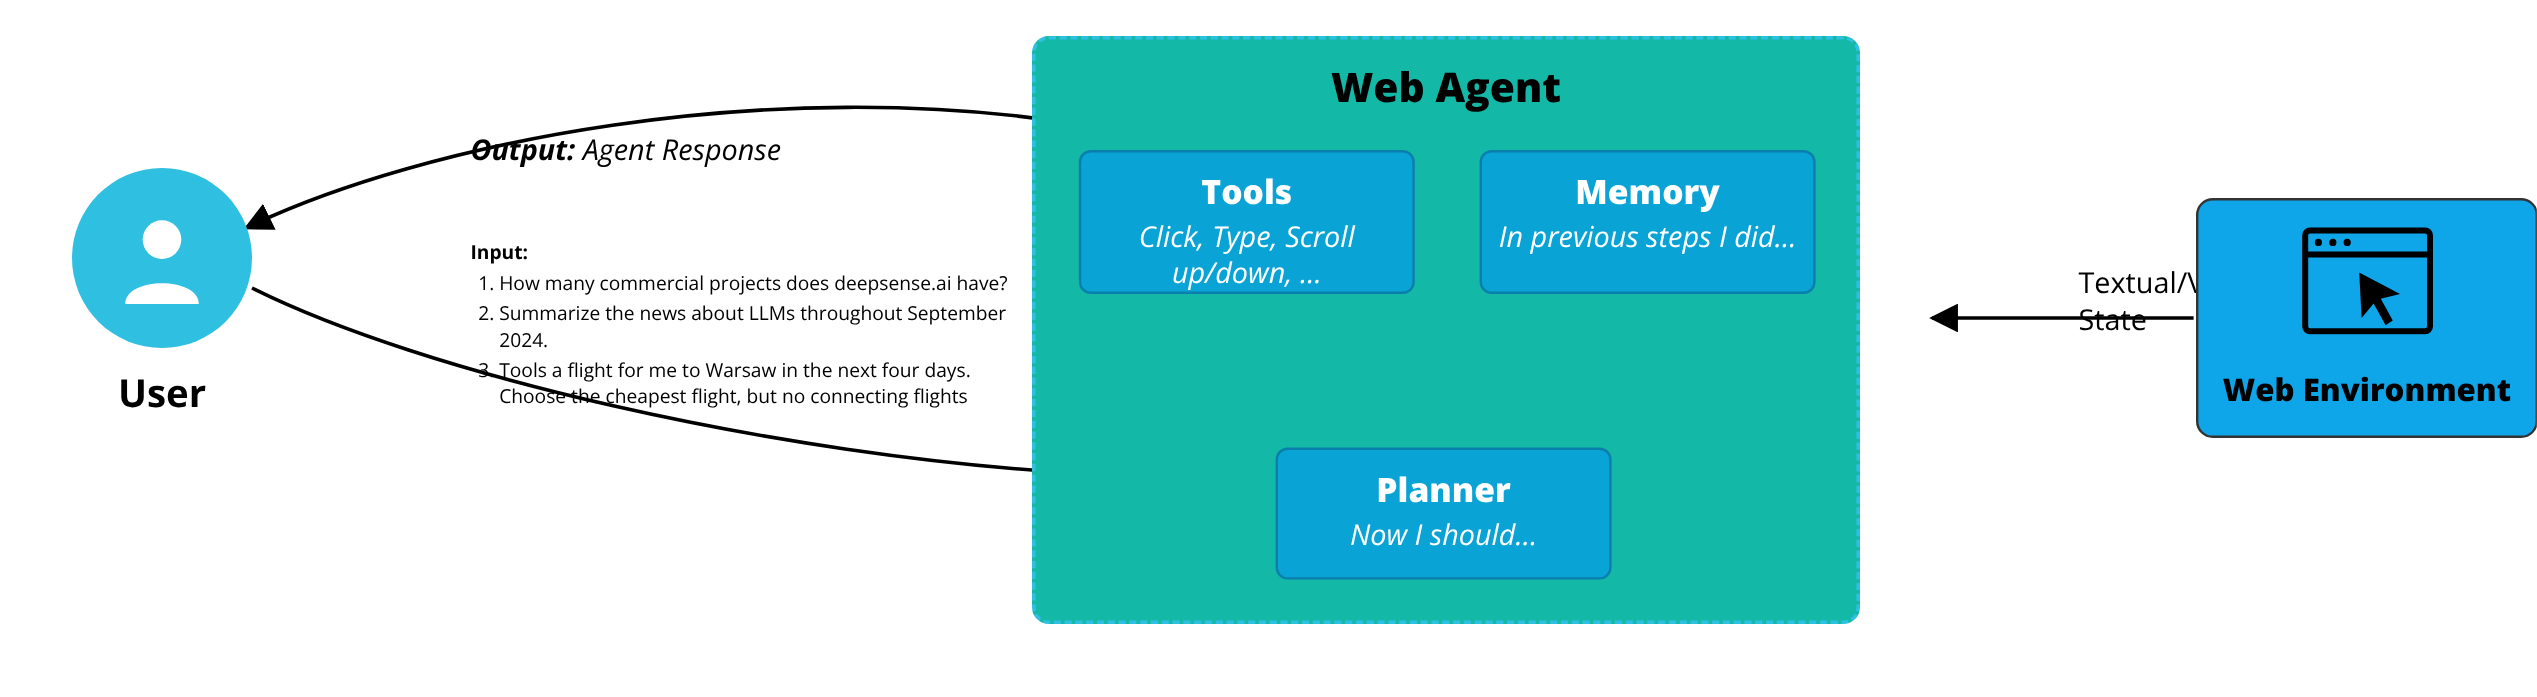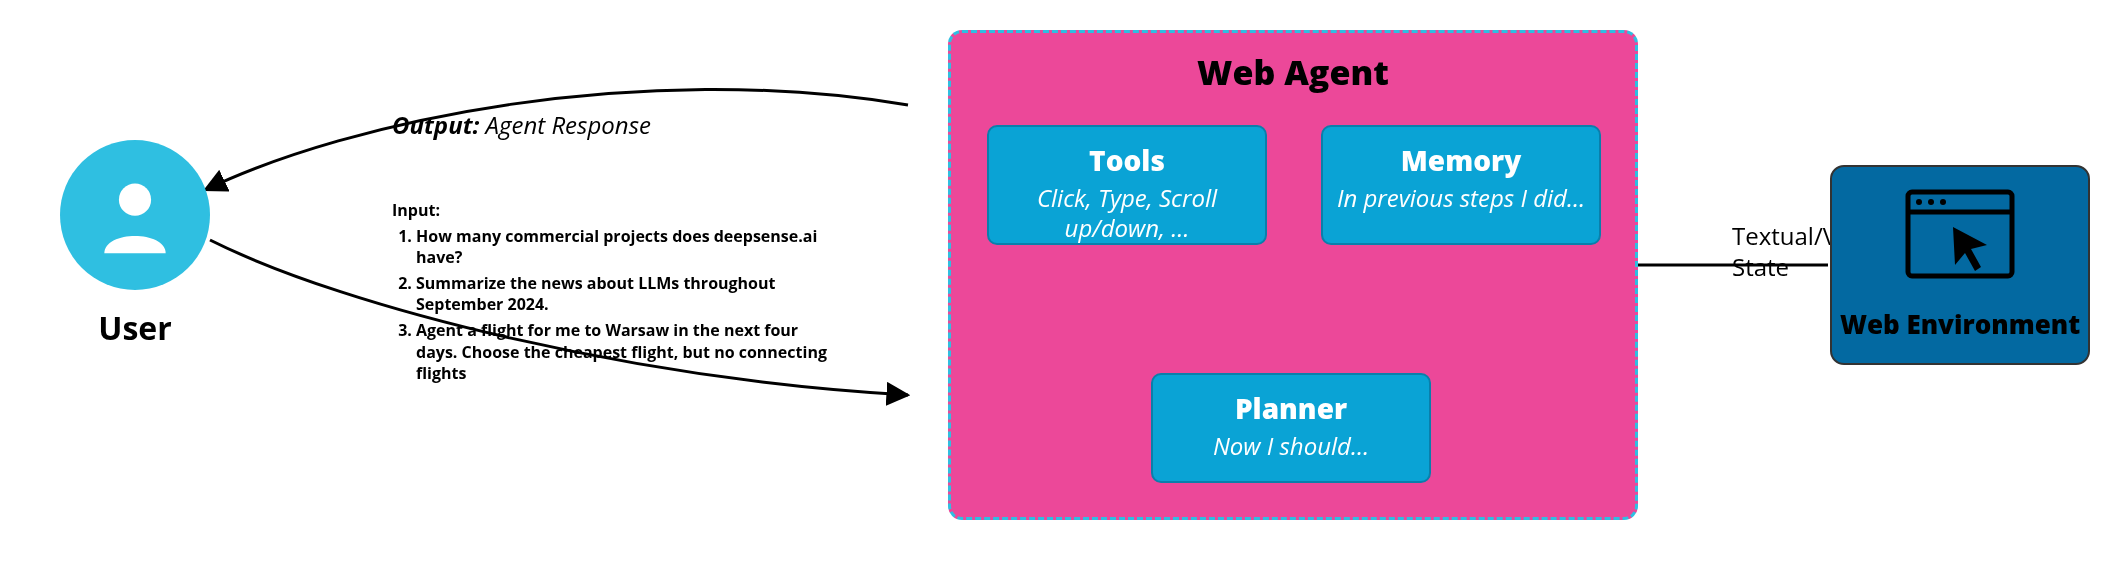--- a/index.html
+++ b/index.html
@@ -63,30 +63,30 @@
     top: 200px;
     width: 450px;
     font-size: 16px;
     line-height: 1.35;
   }
   .input-block .bold { font-weight: 700; display: block; margin-bottom: 4px; }
   .input-block ol {
     margin: 0 0 0 24px;
     padding: 0;
   }
-  .input-block li { margin-bottom: 4px; font-weight: bold; }
+  .input-block li { margin-bottom: 4px; }
 
   
   .agent-box {
     position: absolute;
-    left: 948px;
+    left: 860px;
     top: 30px;
     width: 690px;
     height: 490px;
-    background: #ec4899;
+    background: #14b8a6;
     border: 3px dashed #2fbfe1;
     border-radius: 14px;
     box-sizing: border-box;
   }
   .agent-title {
     position: absolute;
     left: 50%;
     transform: translateX(-50%);
     top: 16px;
     font-size: 34px;
@@ -108,23 +108,23 @@
 
   .mod-tools   { left: 36px;  top: 92px;  width: 280px; height: 120px; }
   .mod-memory  { left: 370px; top: 92px;  width: 280px; height: 120px; }
   .mod-planner { left: 200px; top: 340px; width: 280px; height: 110px; }
 
   
   .env-box {
     position: absolute;
     left: 1830px;
     top: 165px;
-    width: 260px;
+    width: 285px;
     height: 200px;
-    background: #0369a1;
+    background: #0ea5e9;
     border: 2px solid #333;
     border-radius: 14px;
     box-sizing: border-box;
     display: flex;
     flex-direction: column;
     align-items: center;
     justify-content: center;
     gap: 27px;
   }
   .env-box .browser-icon { width: 110px; height: 90px; }
@@ -176,21 +176,21 @@
 
   <div class="output-label">
     <span class="bold">Output:</span><span> Agent Response</span>
   </div>
 
   <div class="input-block">
     <span class="bold">Input:</span>
     <ol>
       <li>How many commercial projects does deepsense.ai have?</li>
       <li>Summarize the news about LLMs throughout September 2024.</li>
-      <li>Agent a flight for me to Warsaw in the next four days. Choose the cheapest flight, but no connecting flights</li>
+      <li>Tools a flight for me to Warsaw in the next four days. Choose the cheapest flight, but no connecting flights</li>
     </ol>
   </div>
 
   <div class="agent-box">
     <div class="agent-title">Web Agent</div>
 
     <div class="module mod-memory">
       <div class="m-title">Memory</div>
       <div class="m-desc">In previous steps I did…</div>
     </div>

